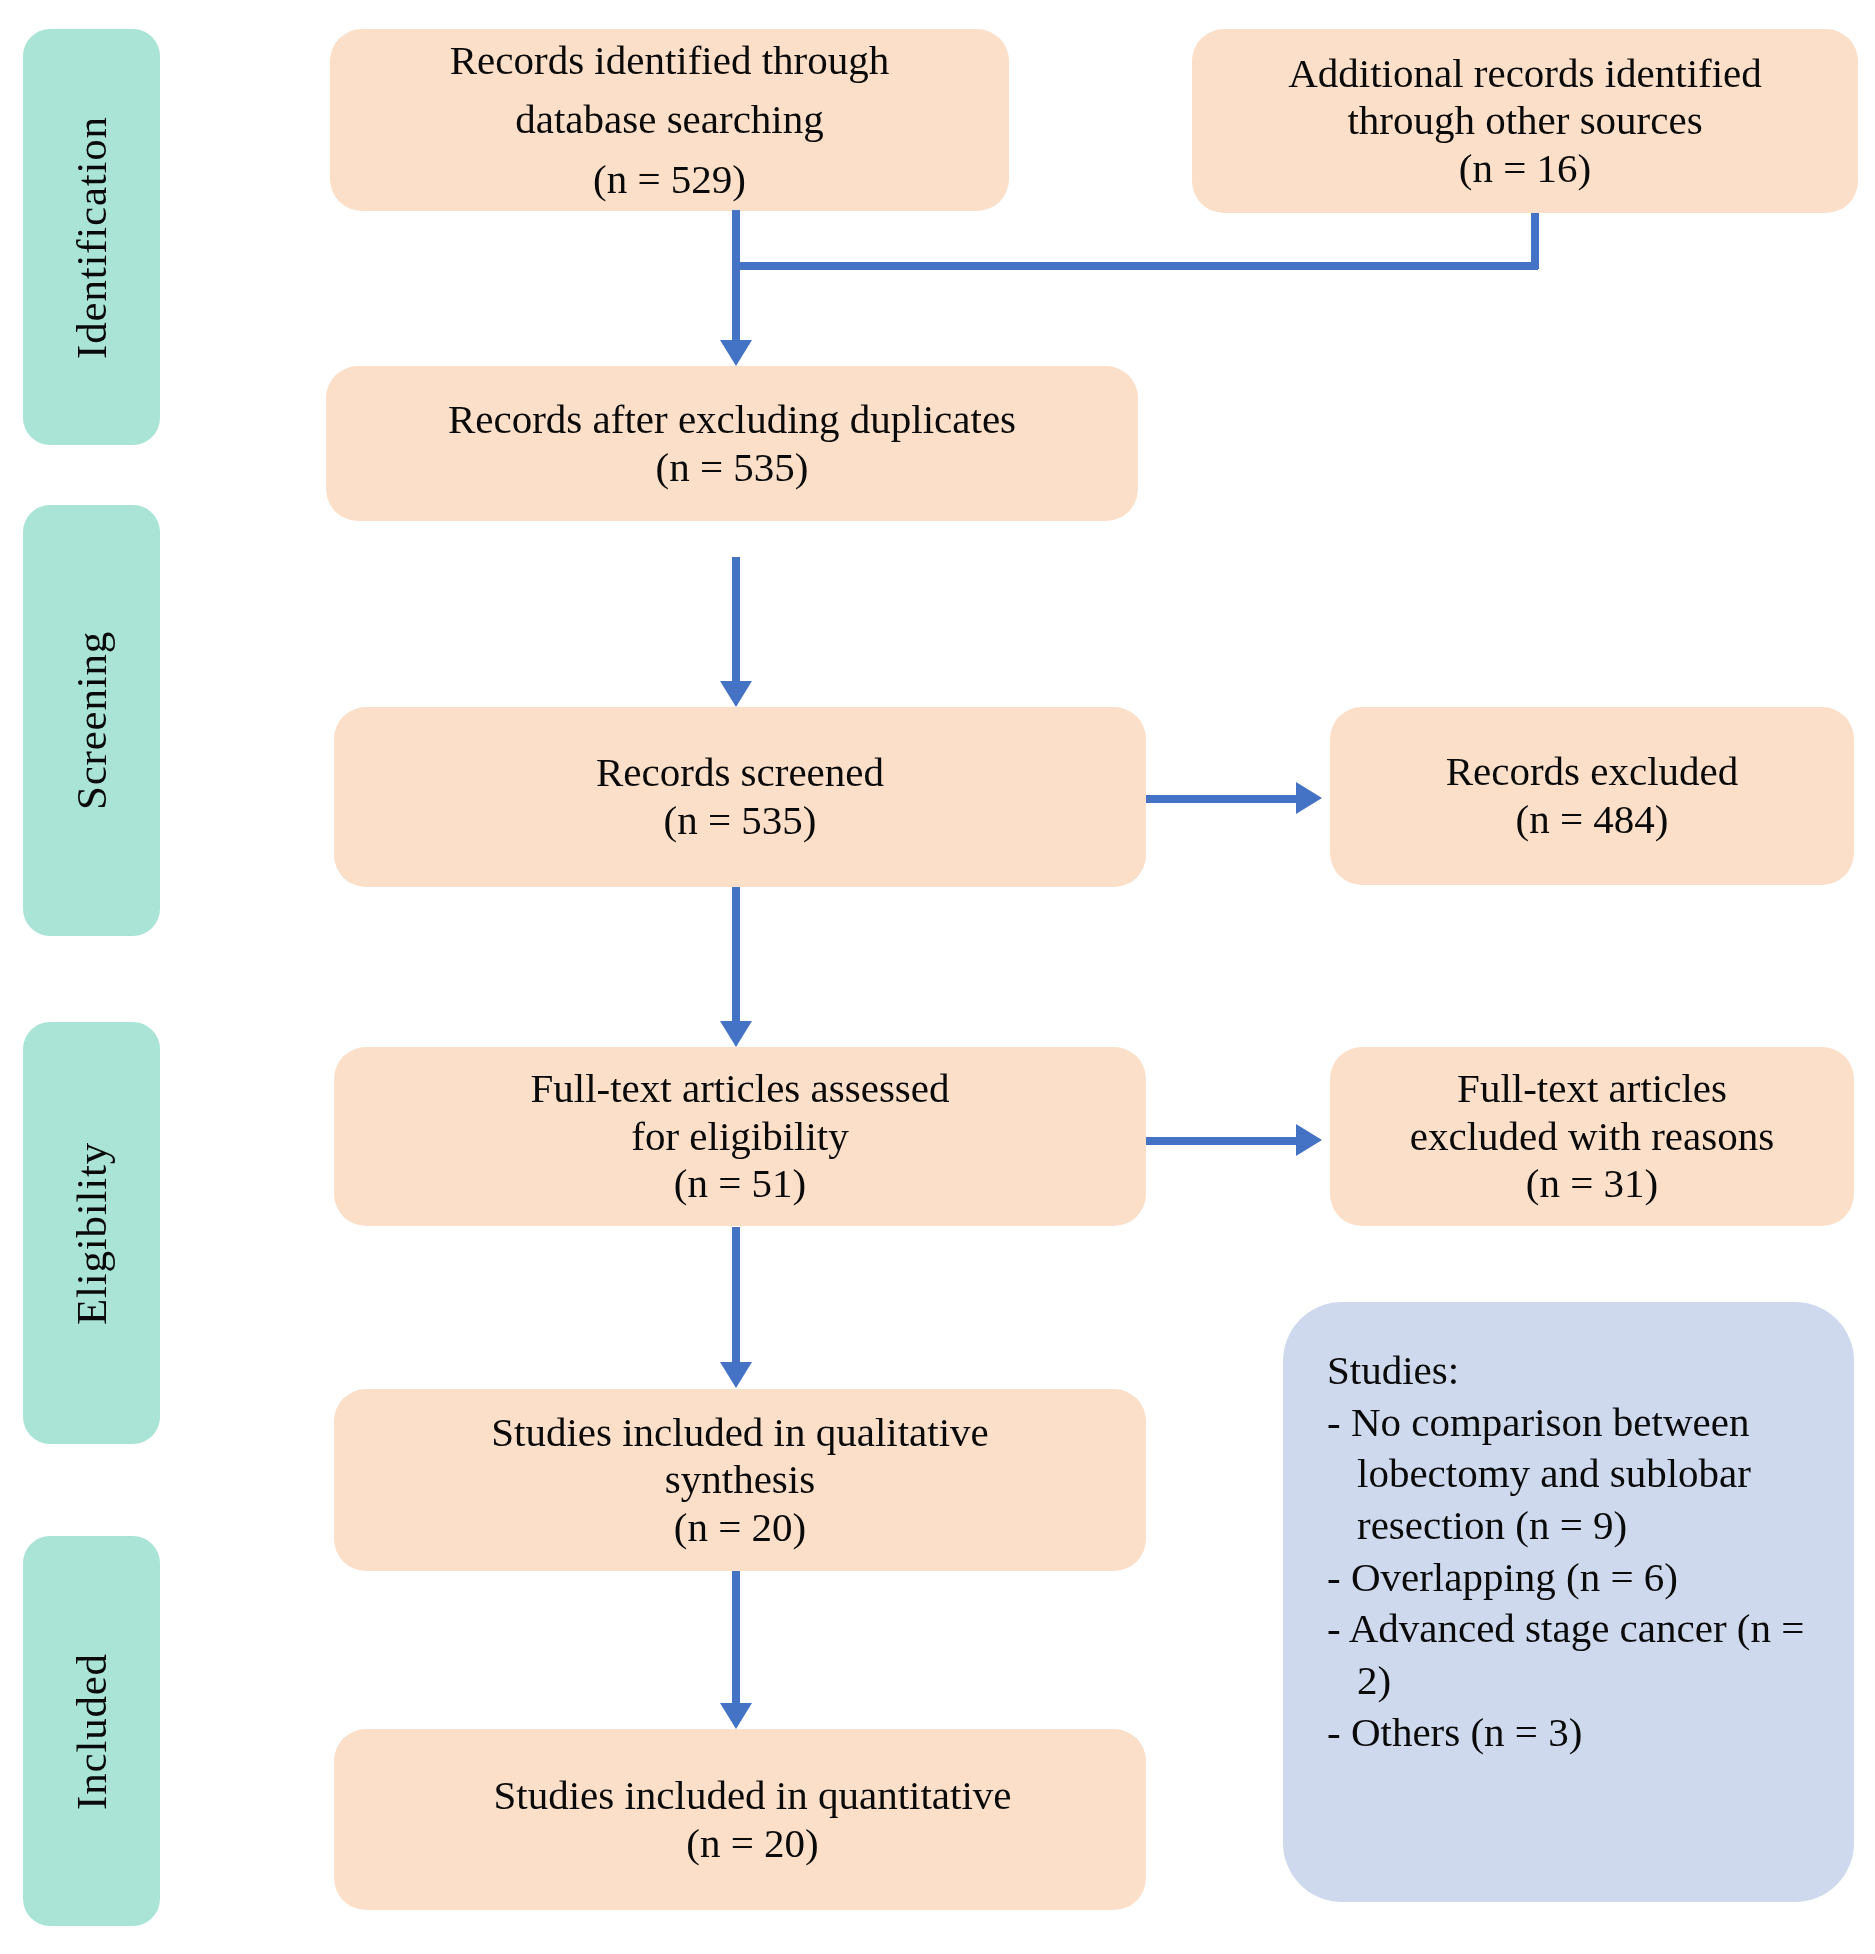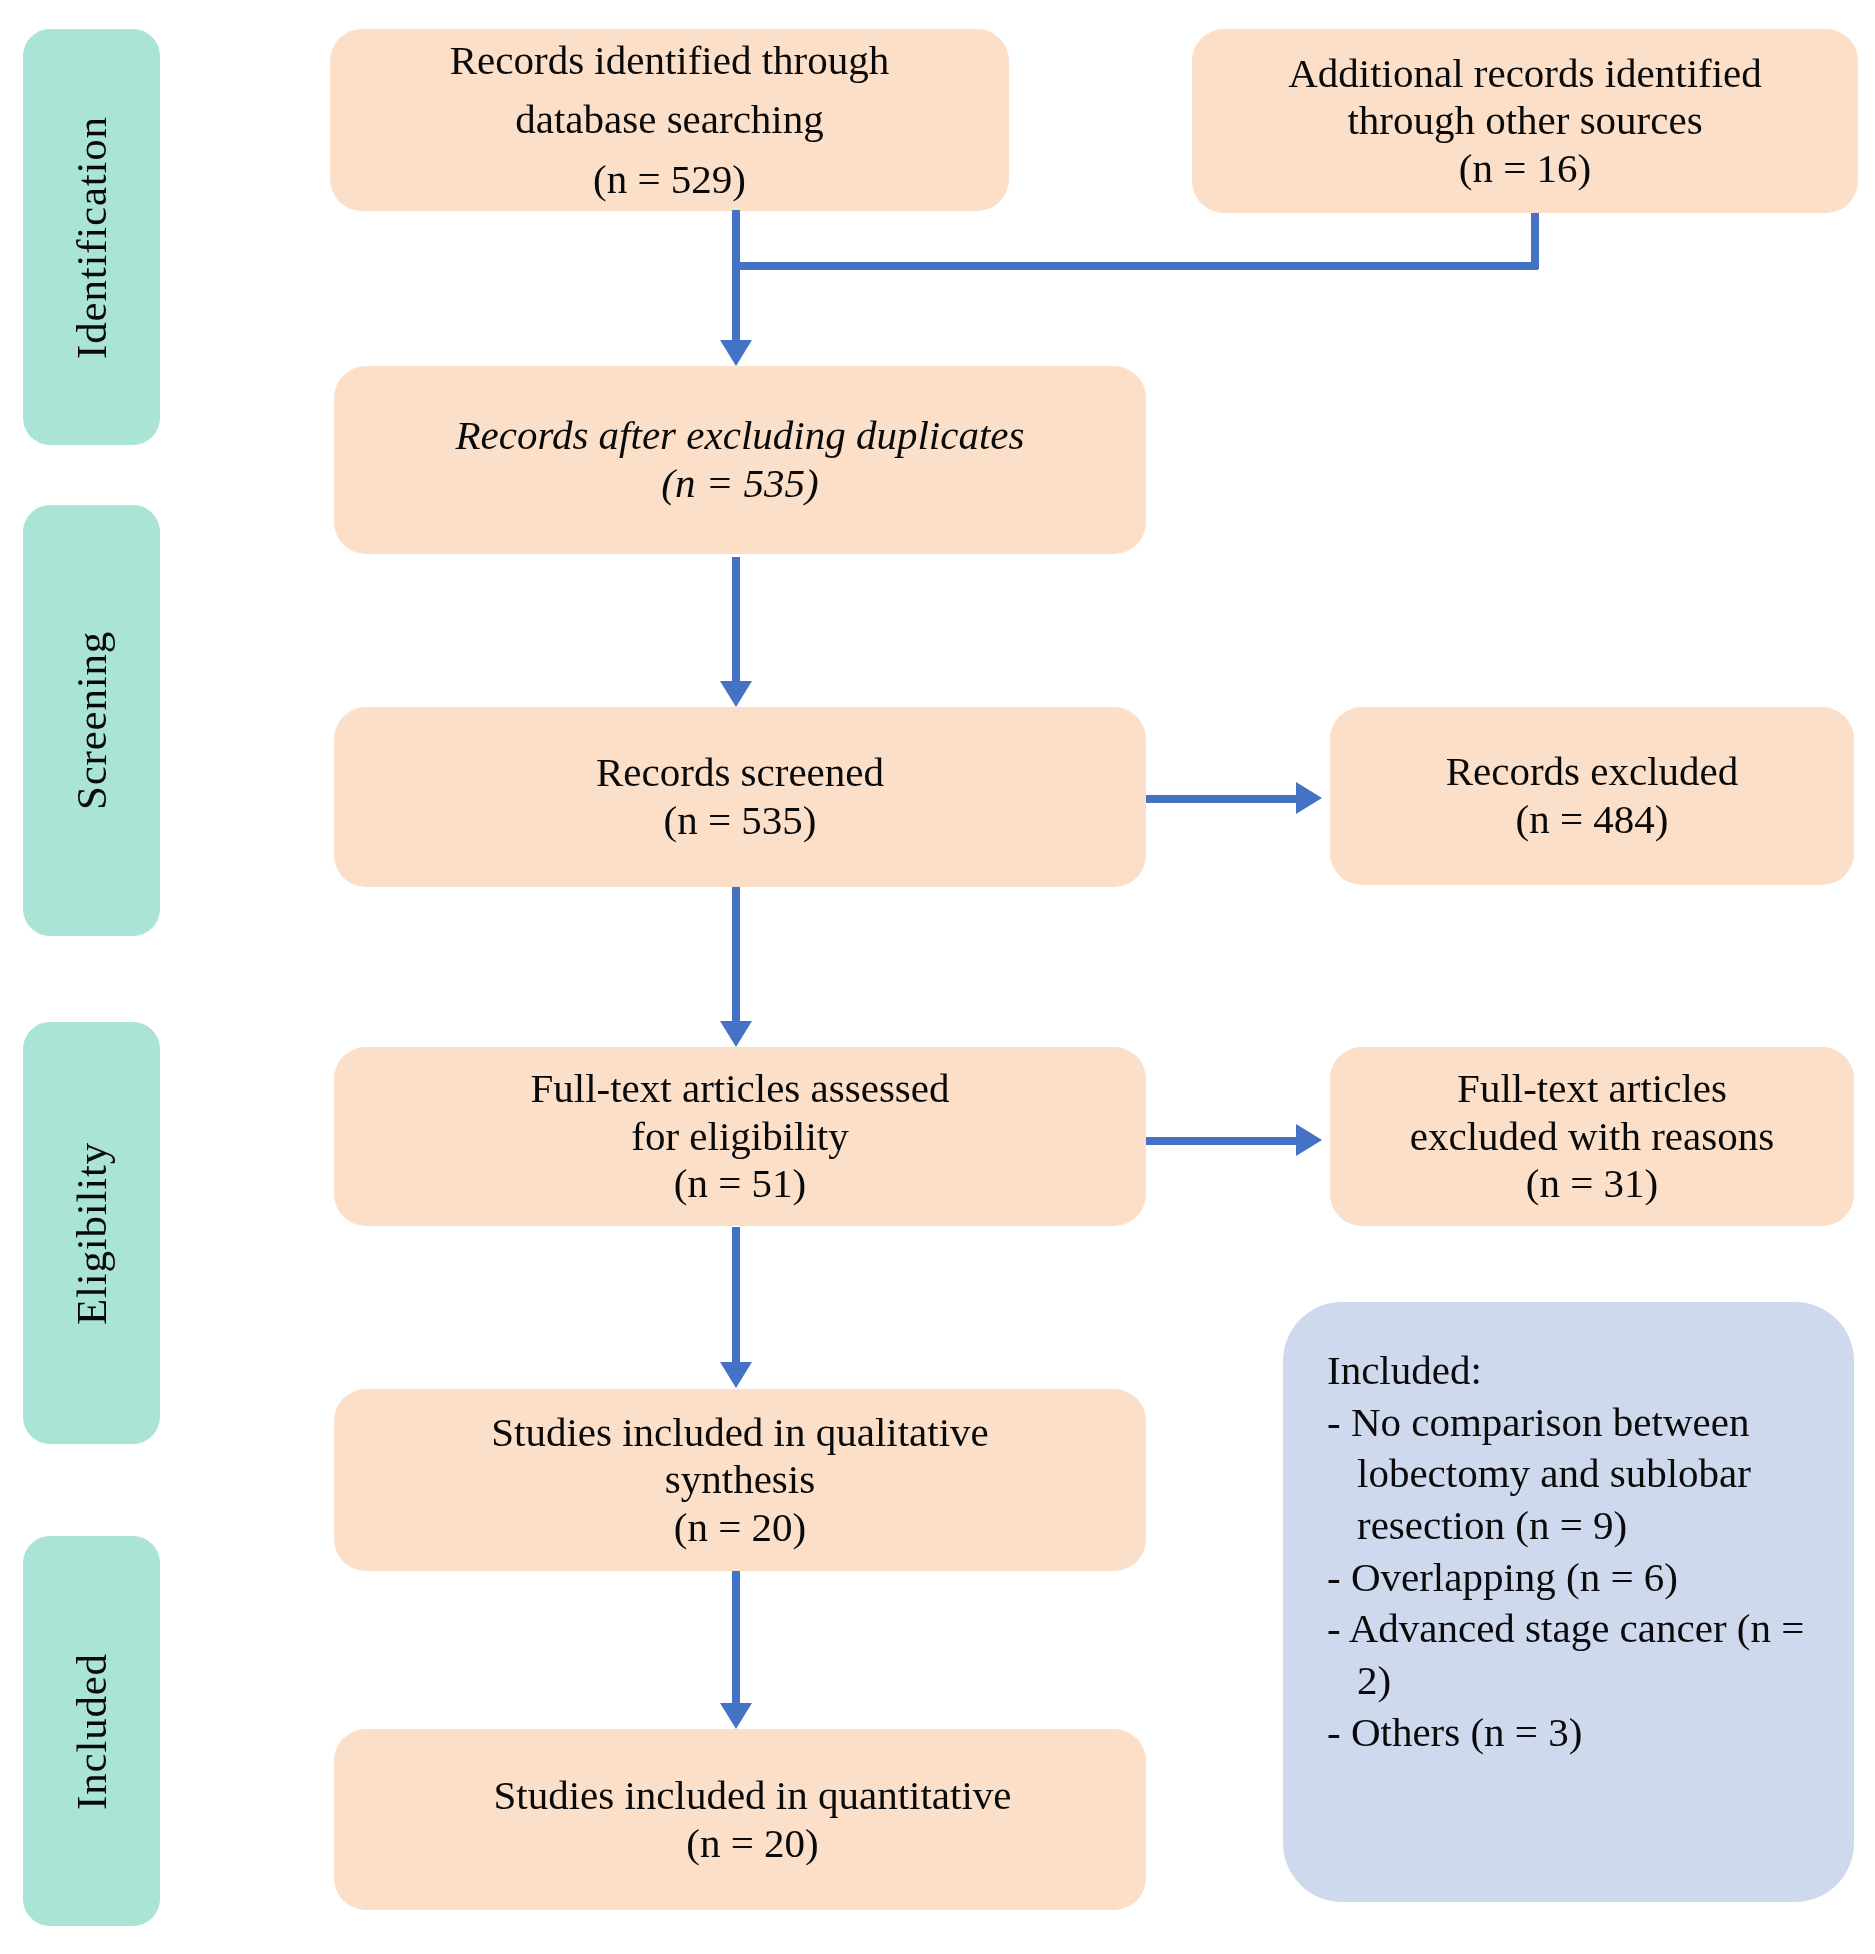--- a/index.html
+++ b/index.html
@@ -73,21 +73,21 @@
     <div class="line">Additional records identified</div>
     <div class="line">through other sources</div>
     <div class="line">(n = 16)</div>
   </div>
 
   <div class="vline" style="left:732px;top:210px;width:7.6px;height:131px;"></div>
   <div class="ah-down" style="left:720px;top:340px;"></div>
   <div class="hline" style="left:732px;top:262px;width:806px;height:7.6px;"></div>
   <div class="vline" style="left:1531px;top:213px;width:7.6px;height:56px;"></div>
 
-  <div class="fbox" style="left:334px;top:366px;width:812px;height:188px;font-style:italic;">
+  <div class="fbox" style="left:326px;top:366px;width:812px;height:155px;">
     <div class="line">Records after excluding duplicates</div>
     <div class="line">(n = 535)</div>
   </div>
 
   <div class="vline" style="left:732px;top:557px;width:7.6px;height:124px;"></div>
   <div class="ah-down" style="left:720px;top:681px;"></div>
 
   <div class="fbox" style="left:334px;top:707px;width:812px;height:180px;">
     <div class="line">Records screened</div>
     <div class="line">(n = 535)</div>
@@ -112,21 +112,21 @@
   <div class="fbox" style="left:1330px;top:1047px;width:524px;height:179px;">
     <div class="line">Full-text articles</div>
     <div class="line">excluded with reasons</div>
     <div class="line">(n = 31)</div>
   </div>
 
   <div class="vline" style="left:732px;top:1227px;width:7.6px;height:137px;"></div>
   <div class="ah-down" style="left:720px;top:1362px;"></div>
 
   <div class="rbox" style="left:1283px;top:1302px;width:571px;height:600px;">
-    <div>Included:</div>
+    <div>Studies:</div>
     <div class="item">- No comparison between lobectomy and sublobar resection (n = 9)</div>
     <div class="item">- Overlapping (n = 6)</div>
     <div class="item">- Advanced stage cancer (n = 2)</div>
     <div class="item">- Others (n = 3)</div>
   </div>
 
   <div class="fbox" style="left:334px;top:1389px;width:812px;height:182px;">
     <div class="line">Studies included in qualitative</div>
     <div class="line">synthesis</div>
     <div class="line">(n = 20)</div>

